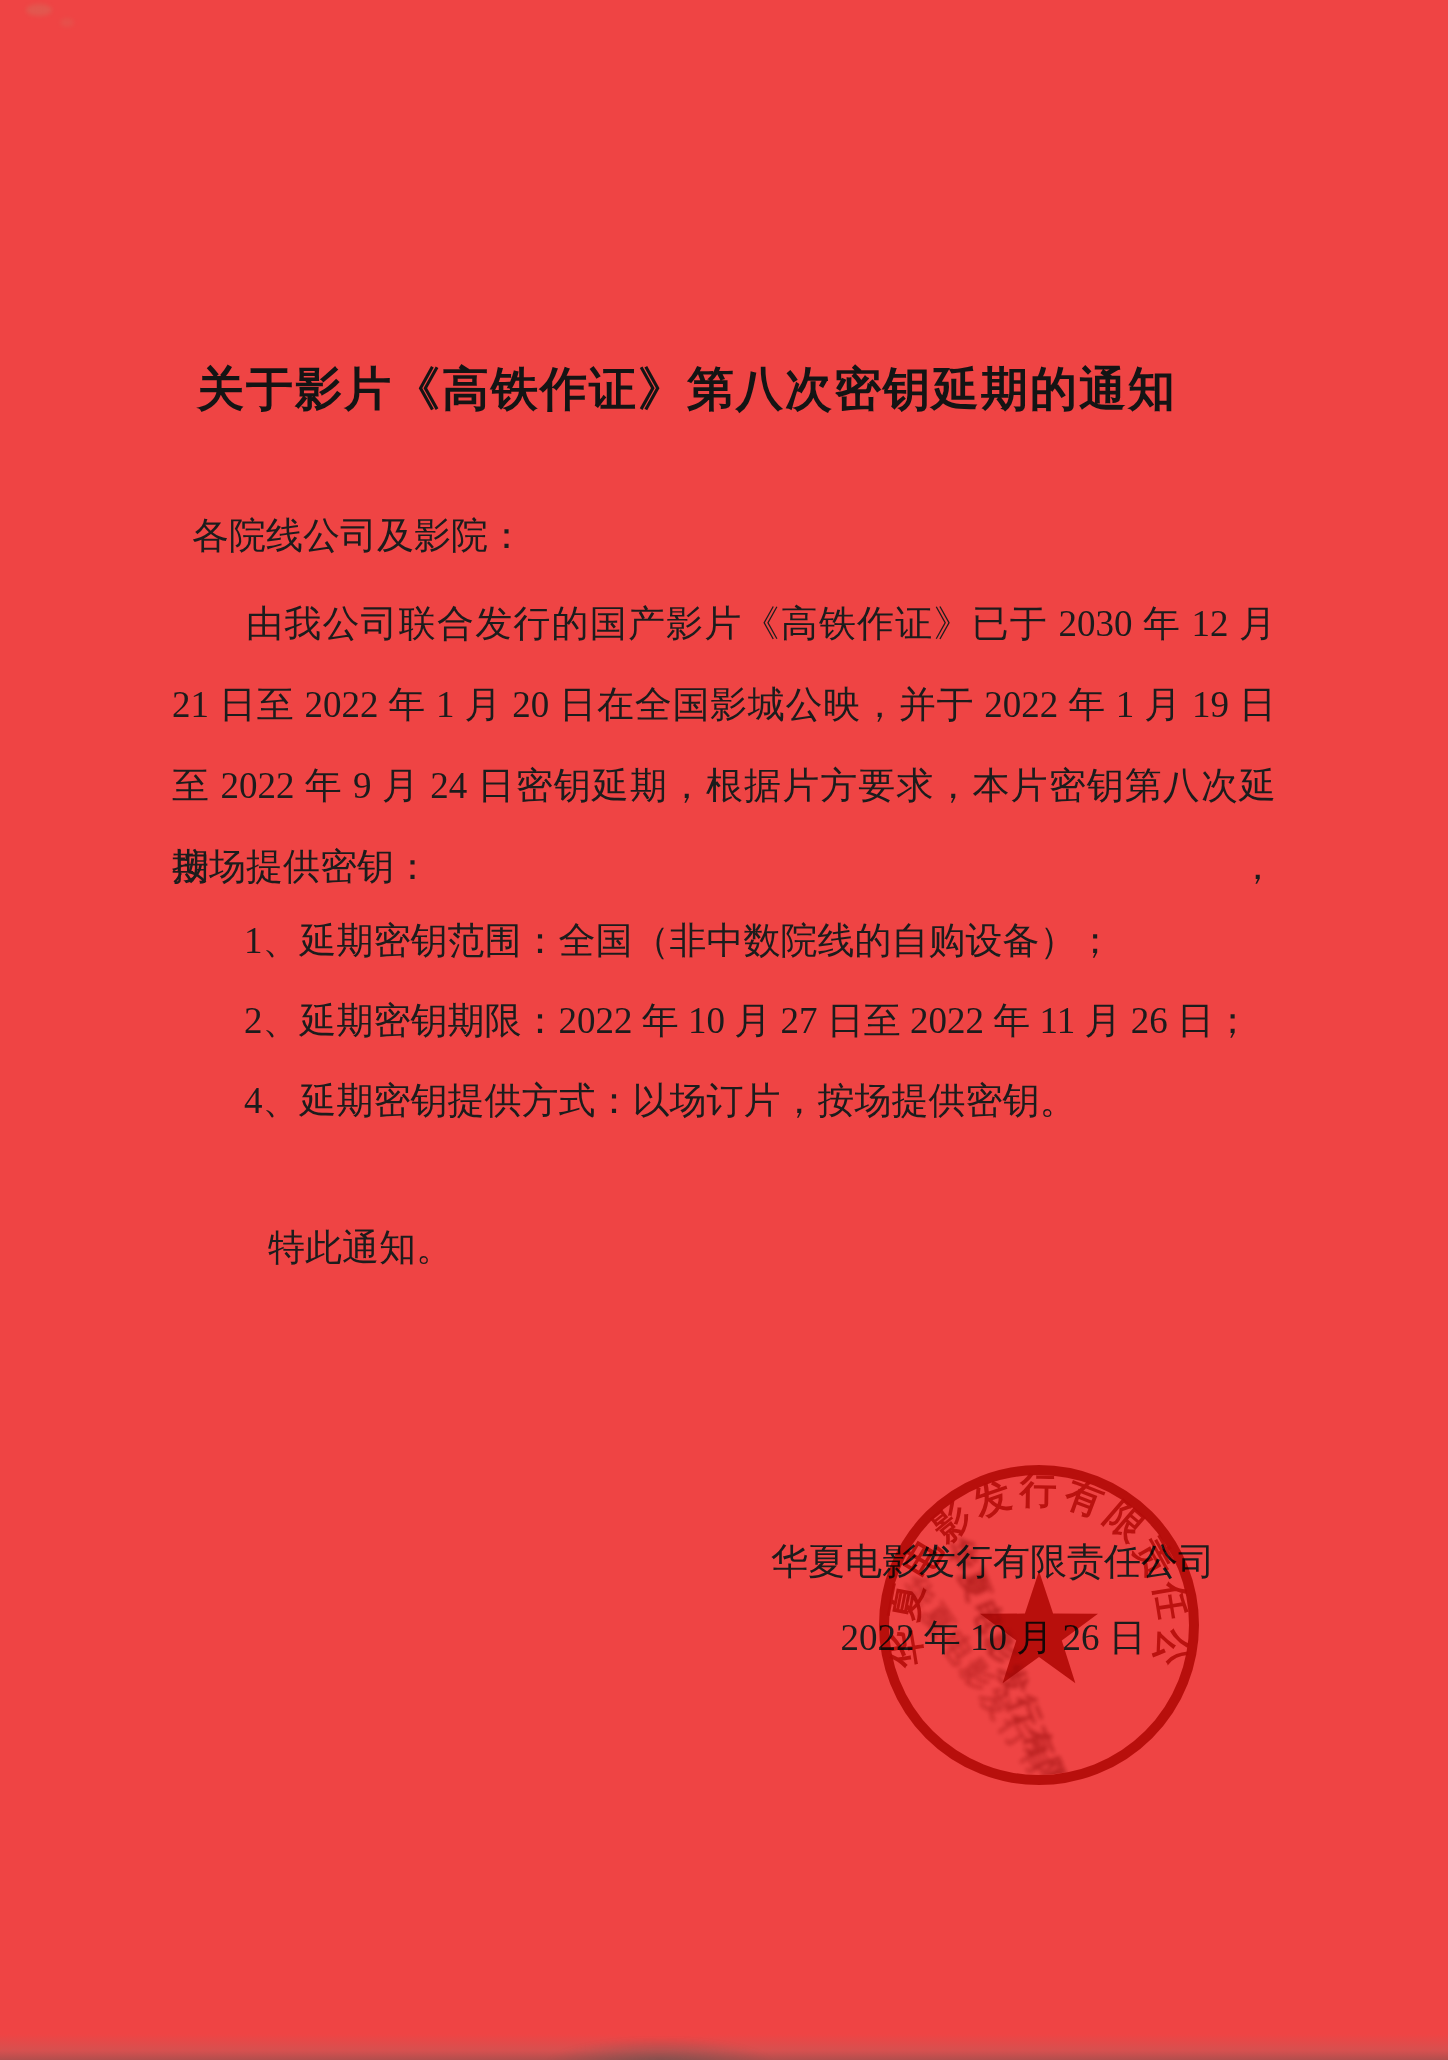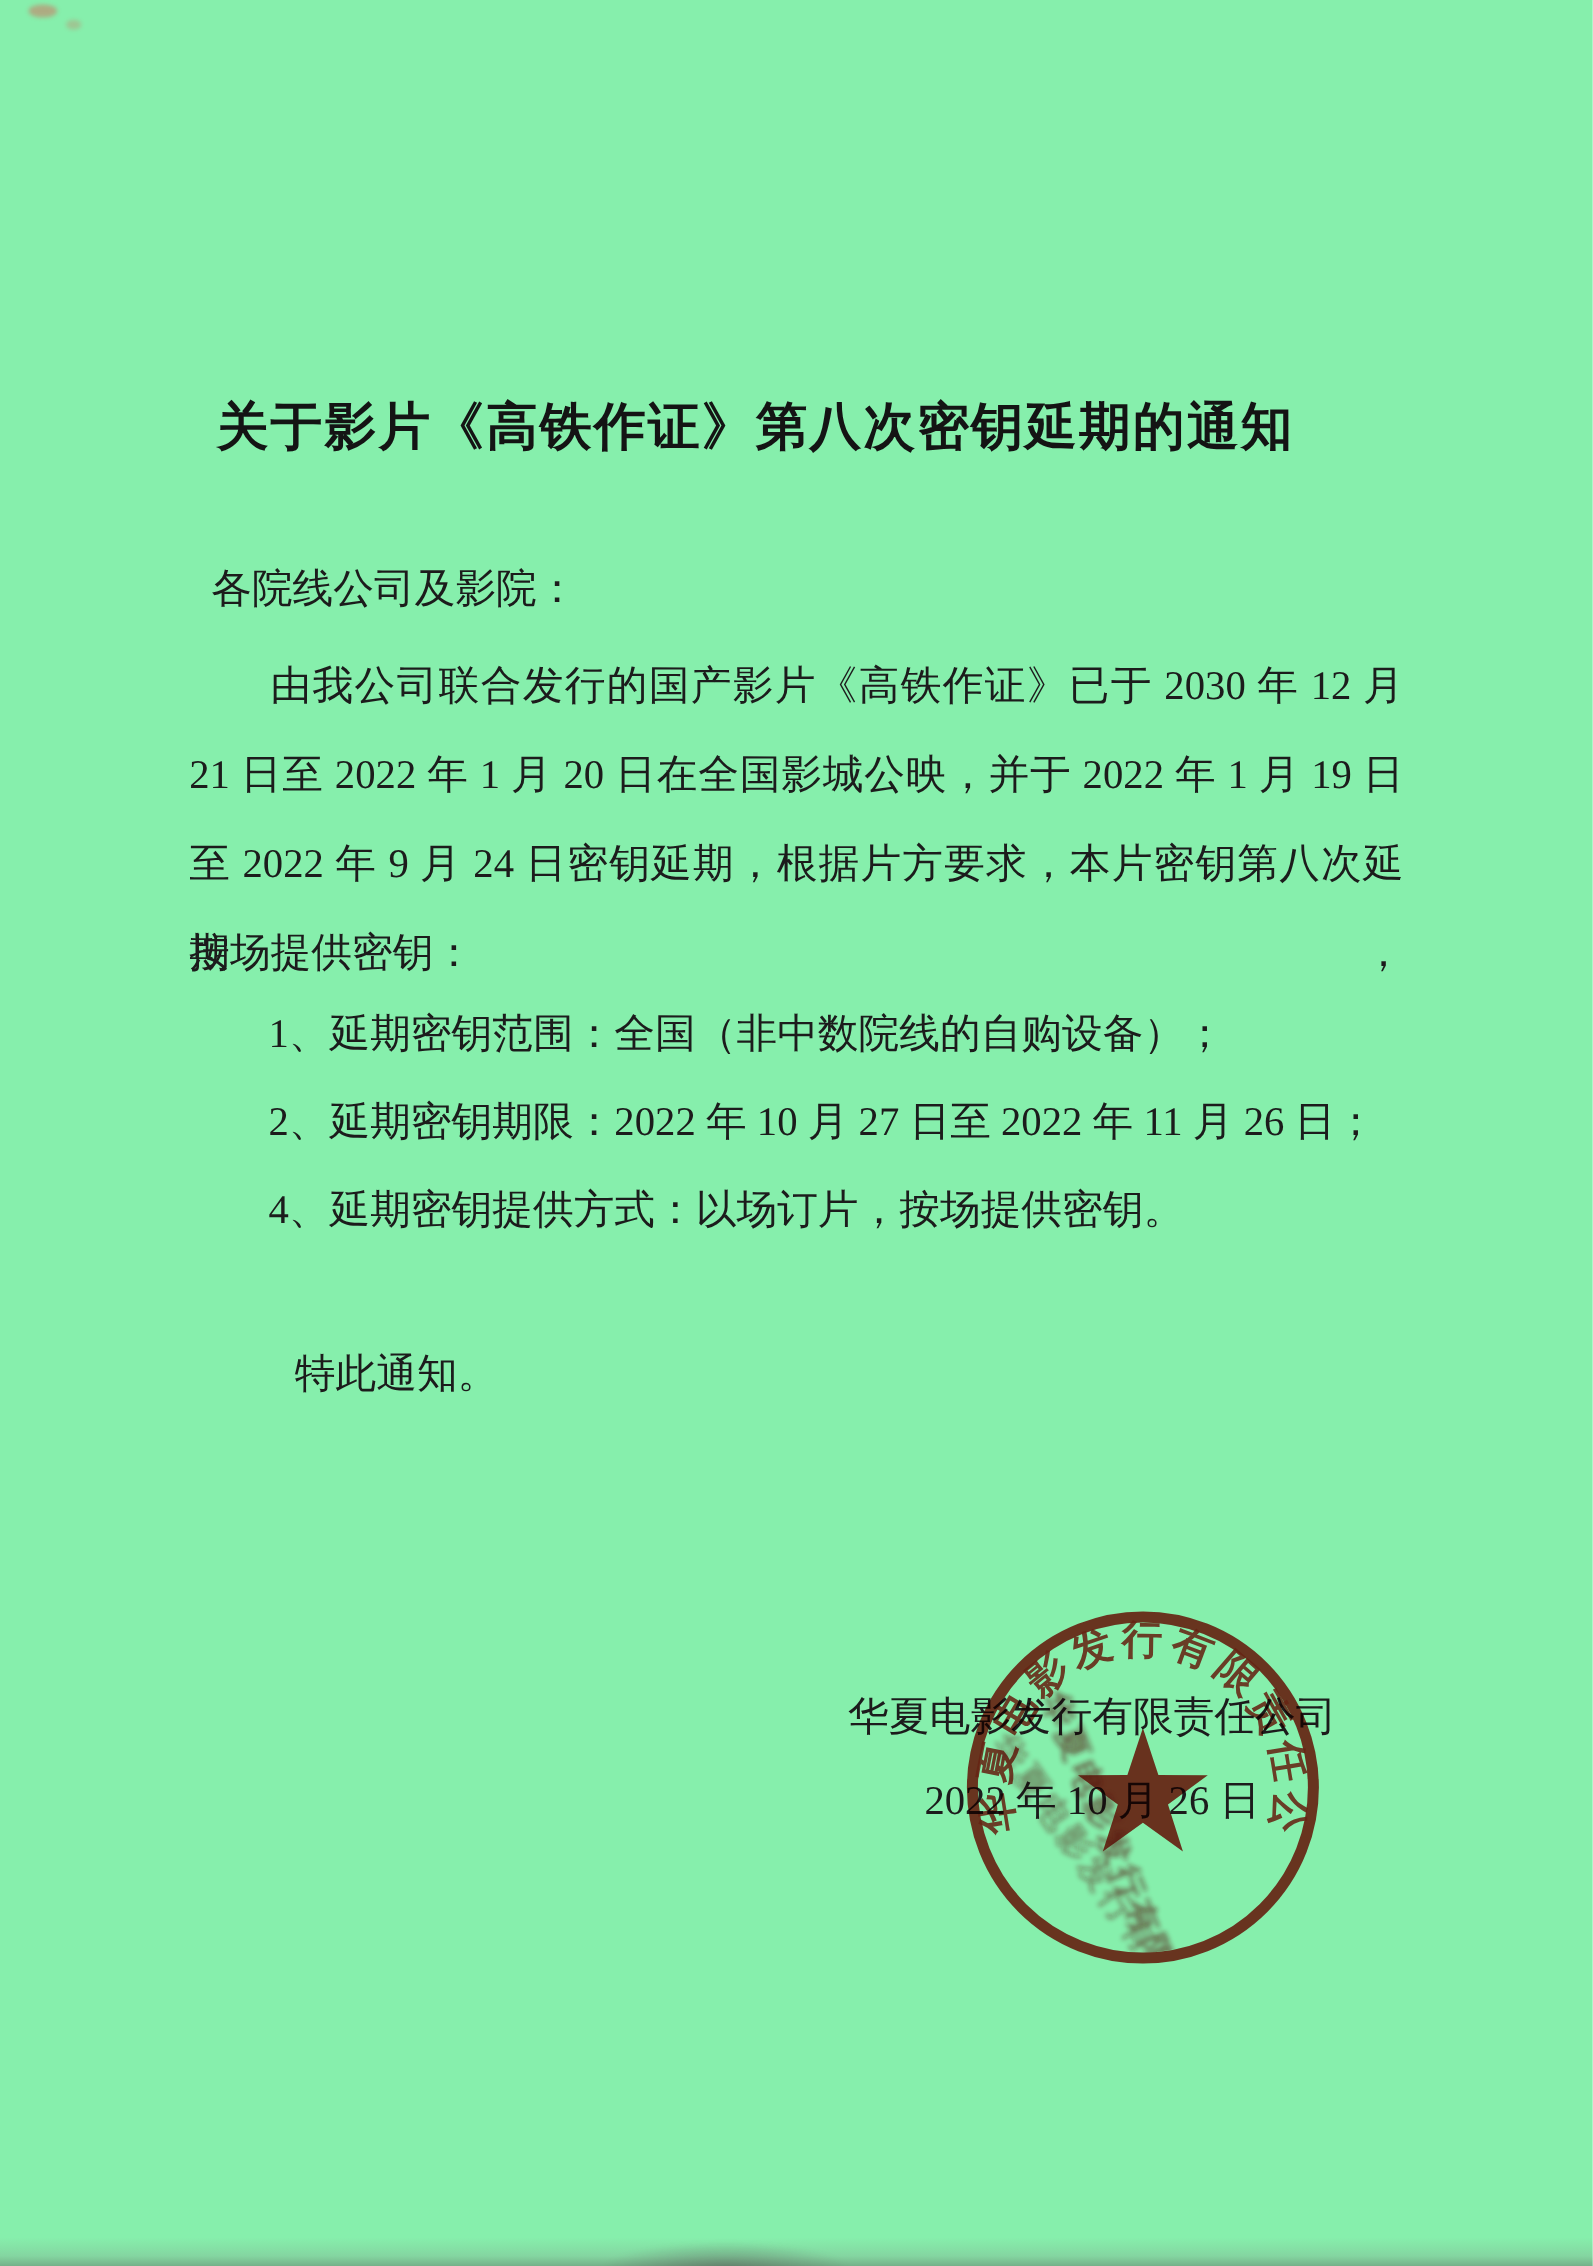--- a/index.html
+++ b/index.html
@@ -3,21 +3,21 @@
 <meta charset="utf-8">
 <style>
   * { margin: 0; padding: 0; box-sizing: border-box; }
   html, body { background: #ffffff; }
   body {
     font-family: "Liberation Serif", "DejaVu Serif", serif;
     width: 1448px; height: 2060px; position: relative; overflow: hidden;
   }
   .page {
     position: absolute; inset: 0;
-    background: #86efac;
+    background: #ef4444;
     color: #1f1f1f;
   }
   .title {
     position: absolute; top: 366px; left: 0; right: 74px;
     text-align: center;
     font-size: 47px; font-weight: 700; line-height: 1;
     letter-spacing: 2px; color: #141414;
   }
   .salutation {
     position: absolute; top: 514px; left: 172px;
@@ -30,21 +30,21 @@
   .pline { height: 81px; white-space: nowrap; }
   .pline.just { white-space: normal; text-align: justify; text-align-last: justify; }
   .pline.indent { text-indent: 74px; }
   .items {
     position: absolute; top: 901px; left: 172px; width: 1104px;
     font-size: 37px; line-height: 80px; color: #1c1c1c;
   }
   .item { height: 80px; padding-left: 72px; white-space: nowrap; }
   .closing {
     position: absolute; top: 1226px; left: 172px; width: 1104px;
-    font-size: 37px; line-height: 1.3; text-indent: 96px; color: #1c1c1c;
+    font-size: 37px; line-height: 1.3; text-indent: 96px; color: #1c1c1c; font-family: Liberation Mono, monospace;
   }
   .sig-company {
     position: absolute; top: 1540px; left: 743px; width: 500px;
     text-align: center; font-size: 37px; line-height: 1.2; color: #1c1c1c;
   }
   .sig-date {
     position: absolute; top: 1616px; left: 743px; width: 500px;
     text-align: center; font-size: 37px; line-height: 1.2; color: #1c1c1c;
   }
   .seal {

